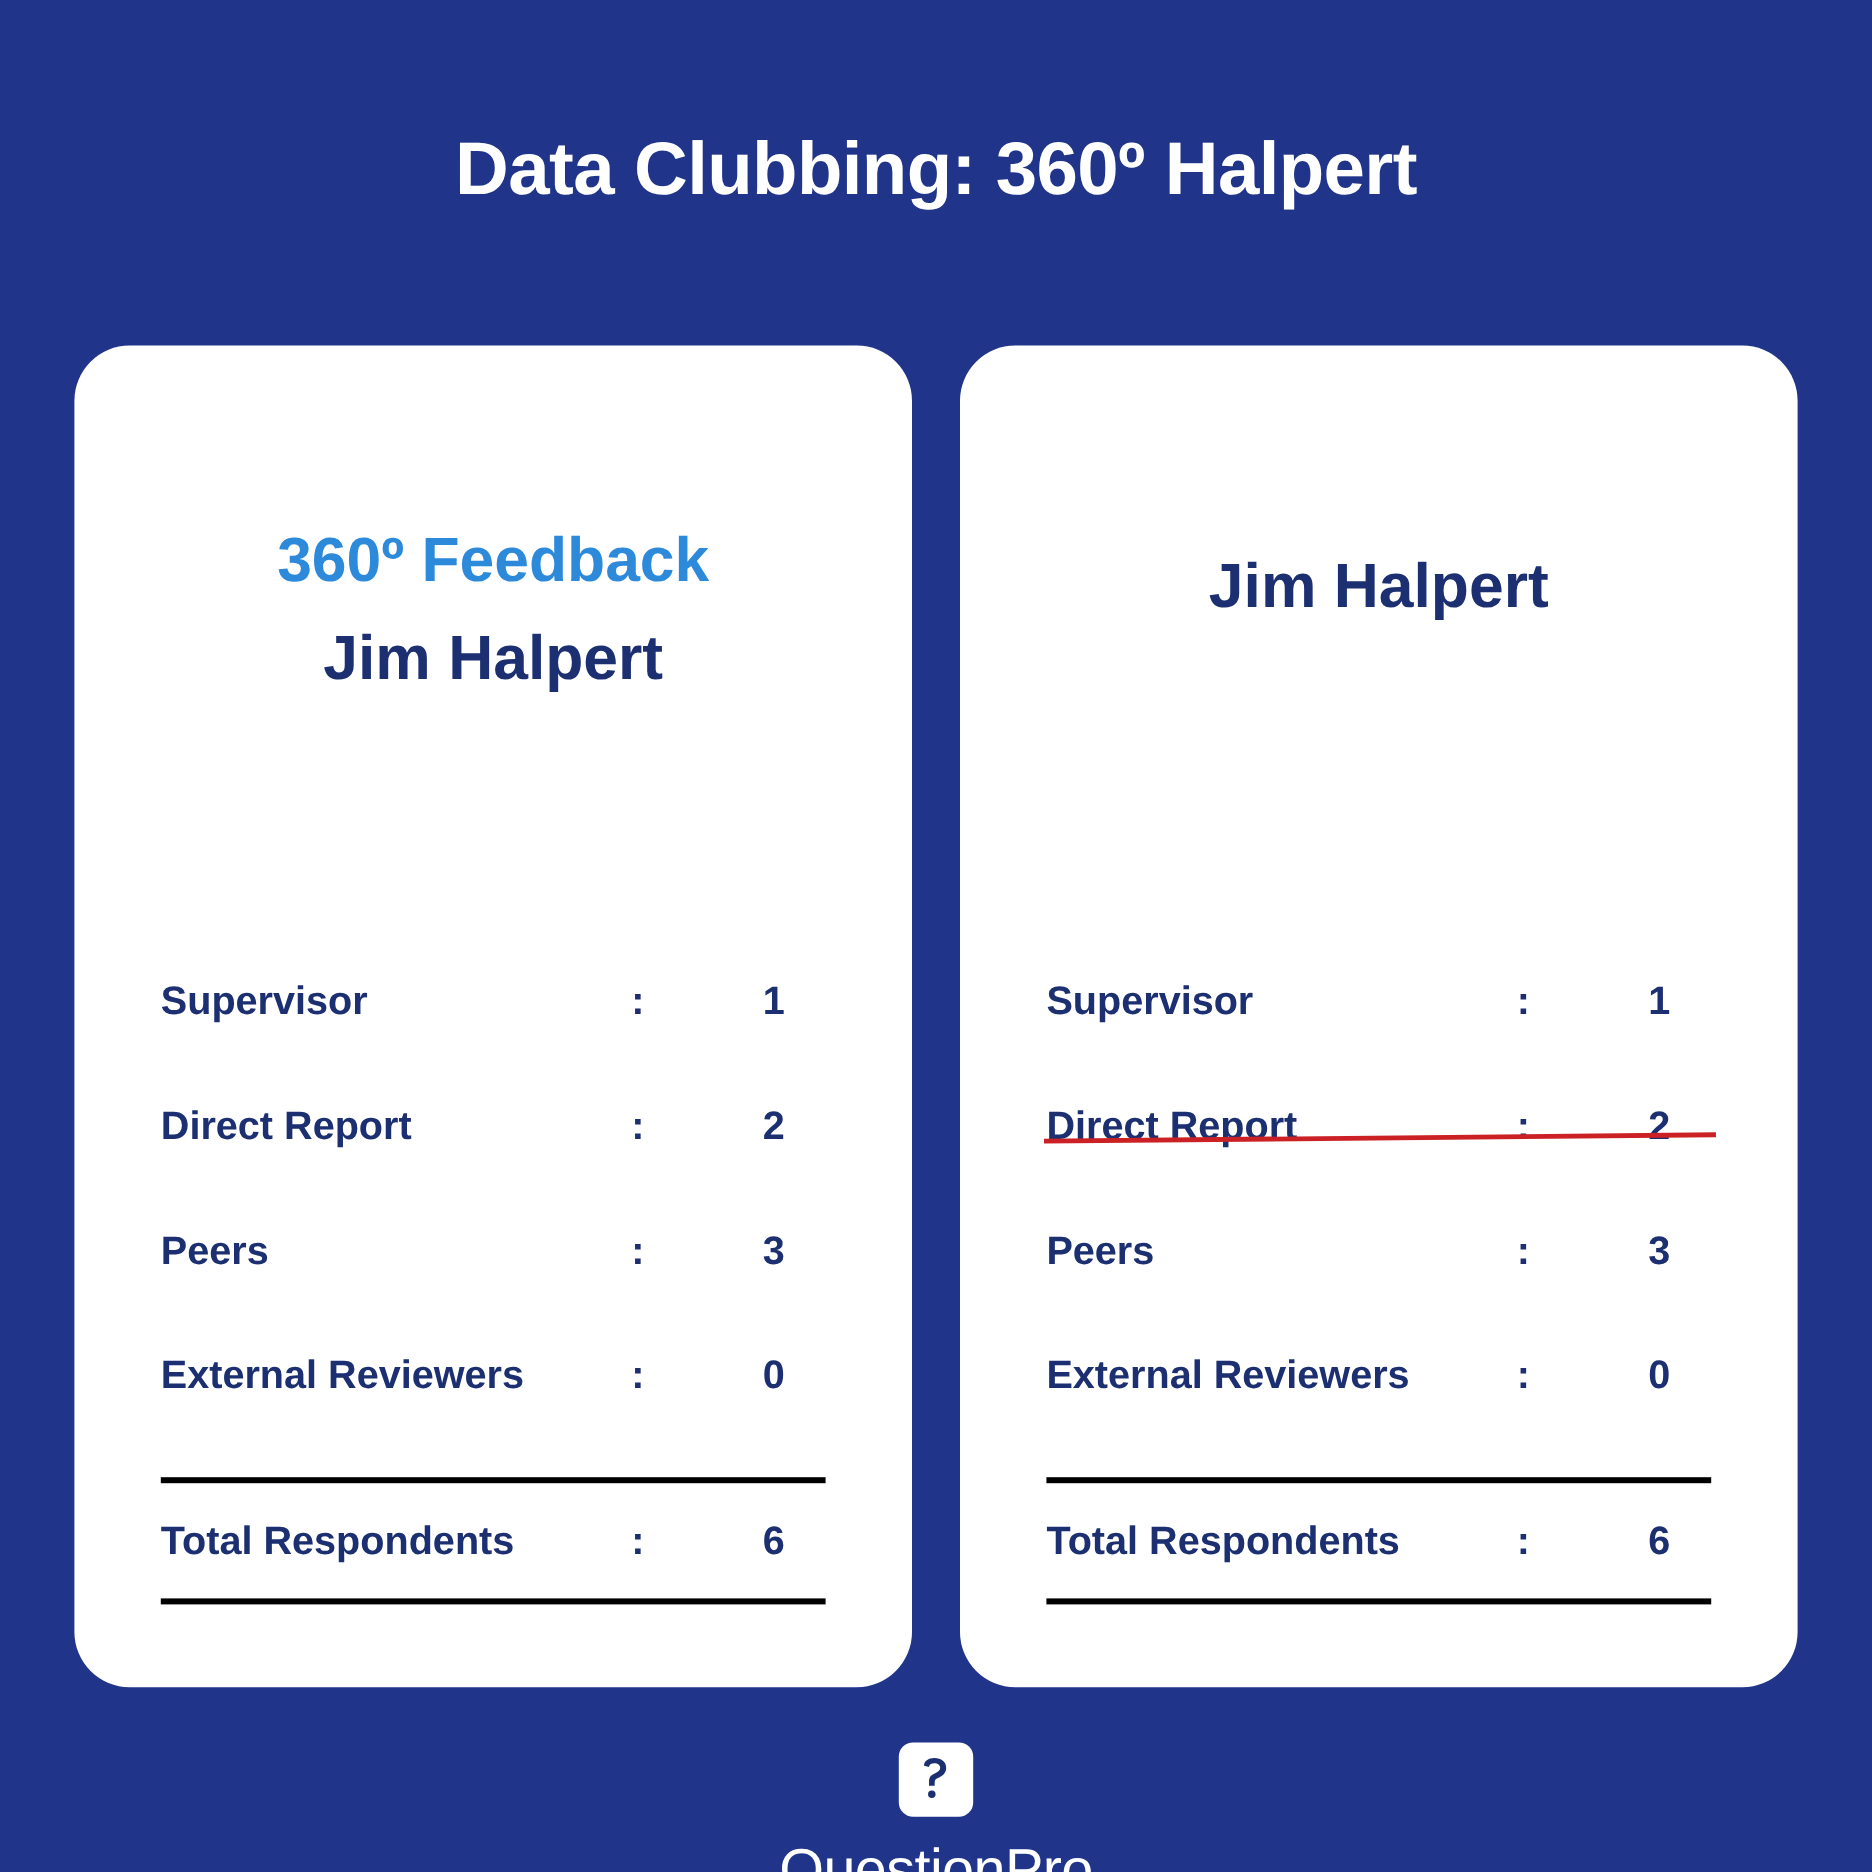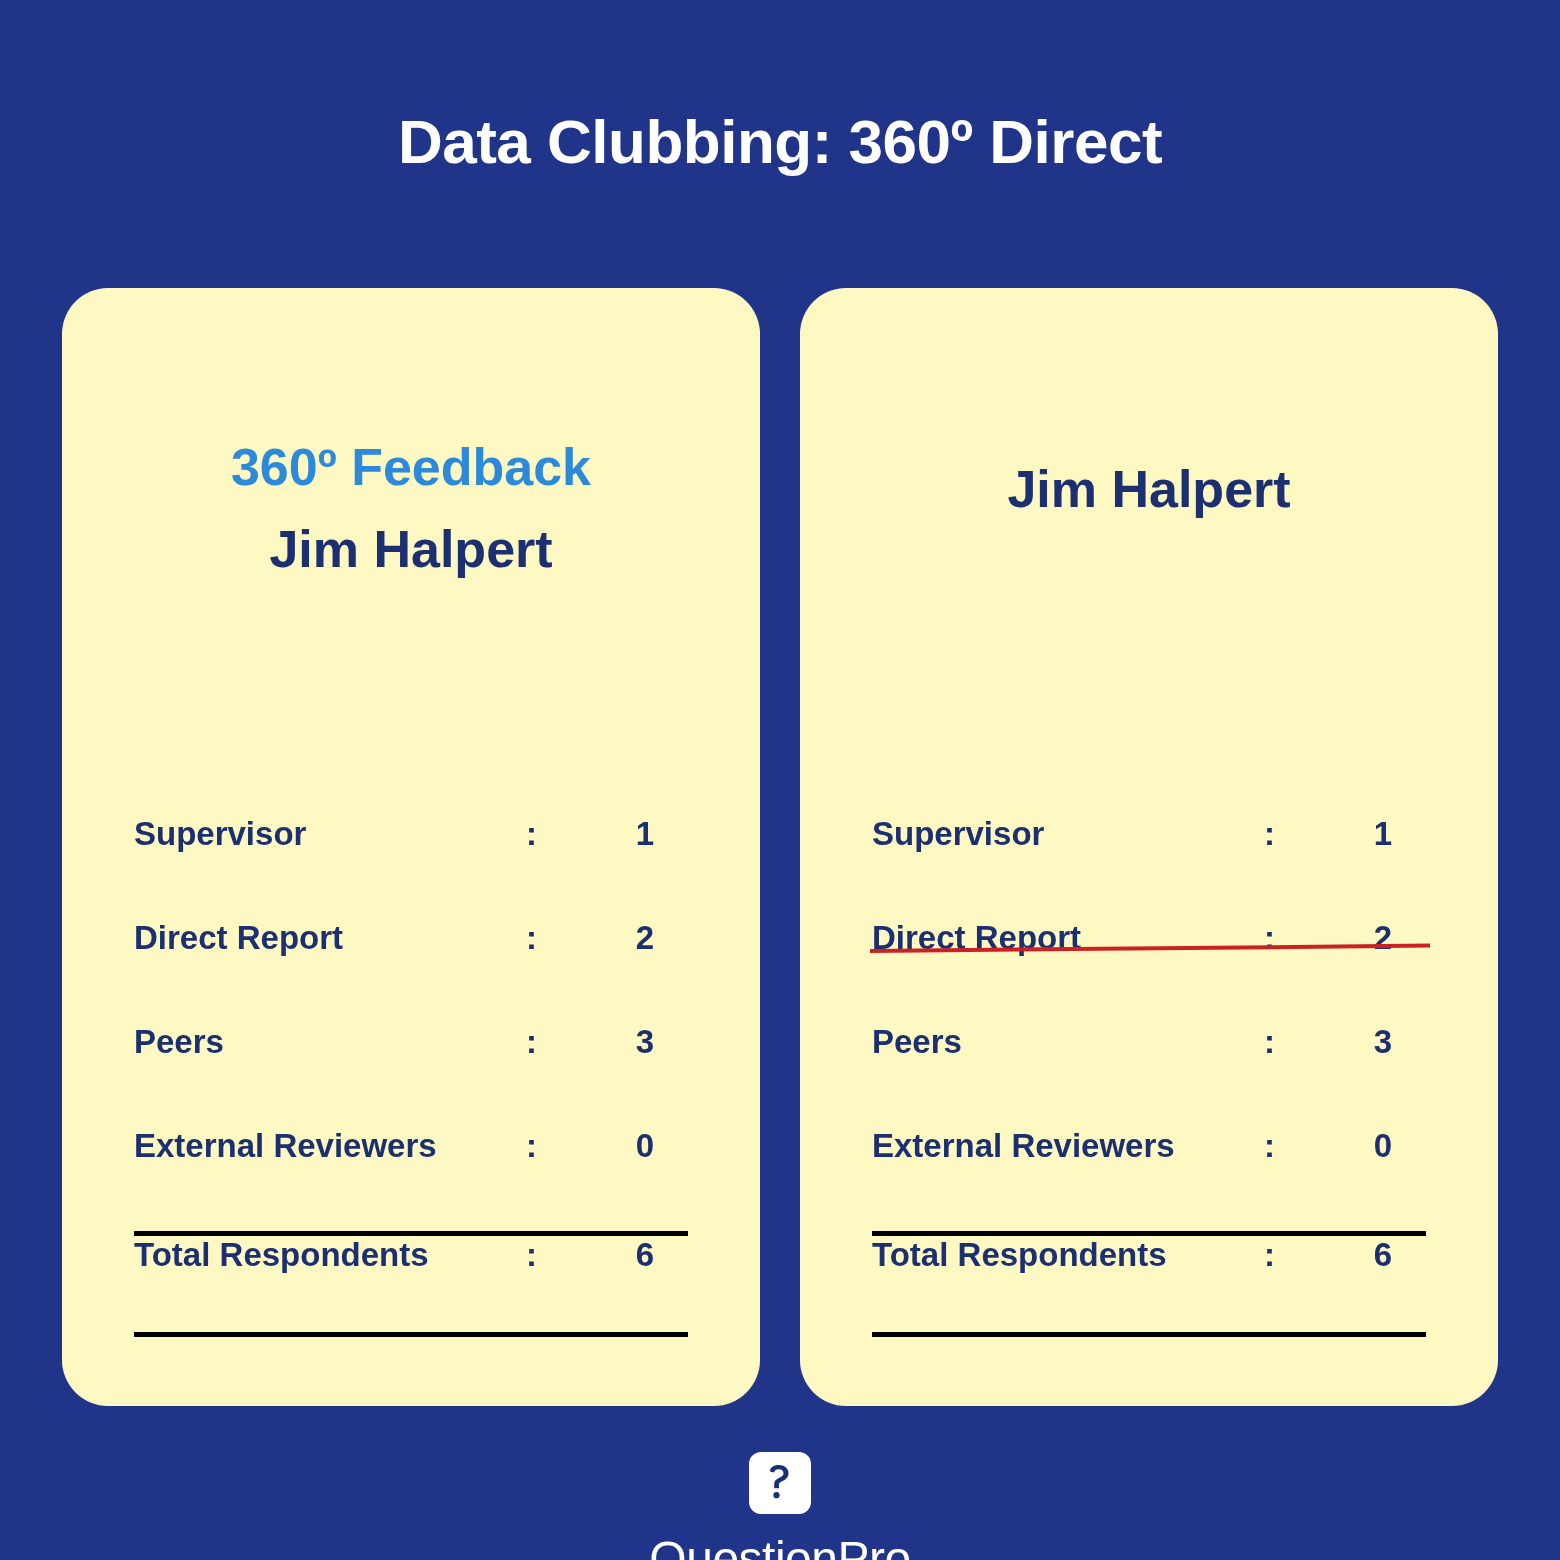--- a/index.html
+++ b/index.html
@@ -36,21 +36,21 @@
     top: 288px;
     left: 62px;
     width: 1436px;
     height: 1118px;
     display: flex;
     justify-content: space-between;
   }
   .card {
     width: 698px;
     height: 1118px;
-    background: #fef9c3;
+    background: #ffffff;
     border-radius: 46px;
     box-sizing: border-box;
     padding: 0 72px;
     position: relative;
   }
 
   .card-heading {
     text-align: center;
     padding-top: 150px;
   }
@@ -104,20 +104,21 @@
   }
 
   .rule {
     height: 5px;
     background: #000000;
     width: 100%;
   }
 
   .row.total {
     height: 96px;
+    align-items: center;
   }
 
   
   .strike {
     position: absolute;
     left: -2px;
     right: -4px;
     top: 30px;
     height: 4px;
     background: #cc2124;
@@ -151,21 +152,21 @@
     color: #ffffff;
     font-size: 48px;
     font-weight: 400;
     letter-spacing: -0.5px;
     white-space: nowrap;
   }
 </style>
 </head>
 <body>
 
-<div class="page-title">Data Clubbing: 360º Direct</div>
+<div class="page-title">Data Clubbing: 360º Halpert</div>
 
 <div class="cards">
 
   <div class="card">
     <div class="card-heading">
       <div class="card-title">360º Feedback</div>
       <div class="card-subtitle">Jim Halpert</div>
     </div>
 
     <div class="rows">

